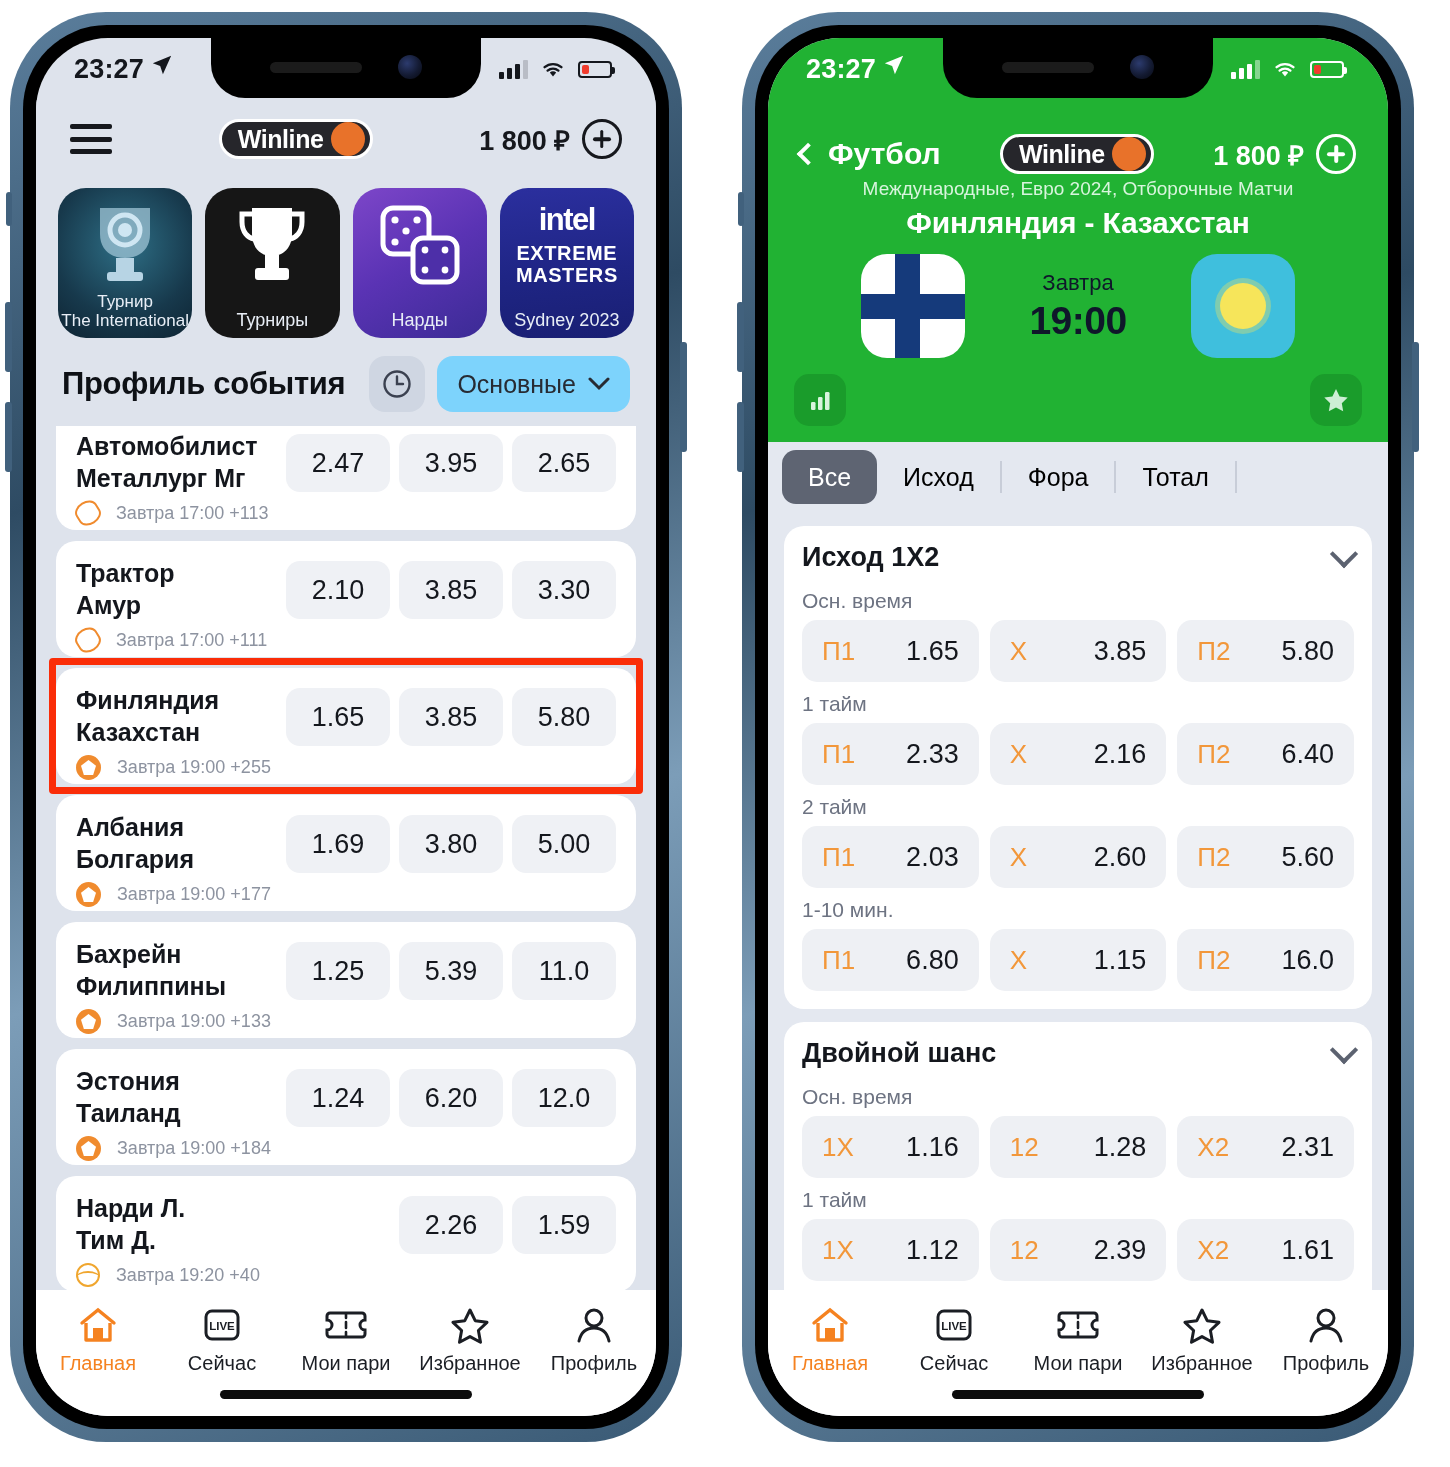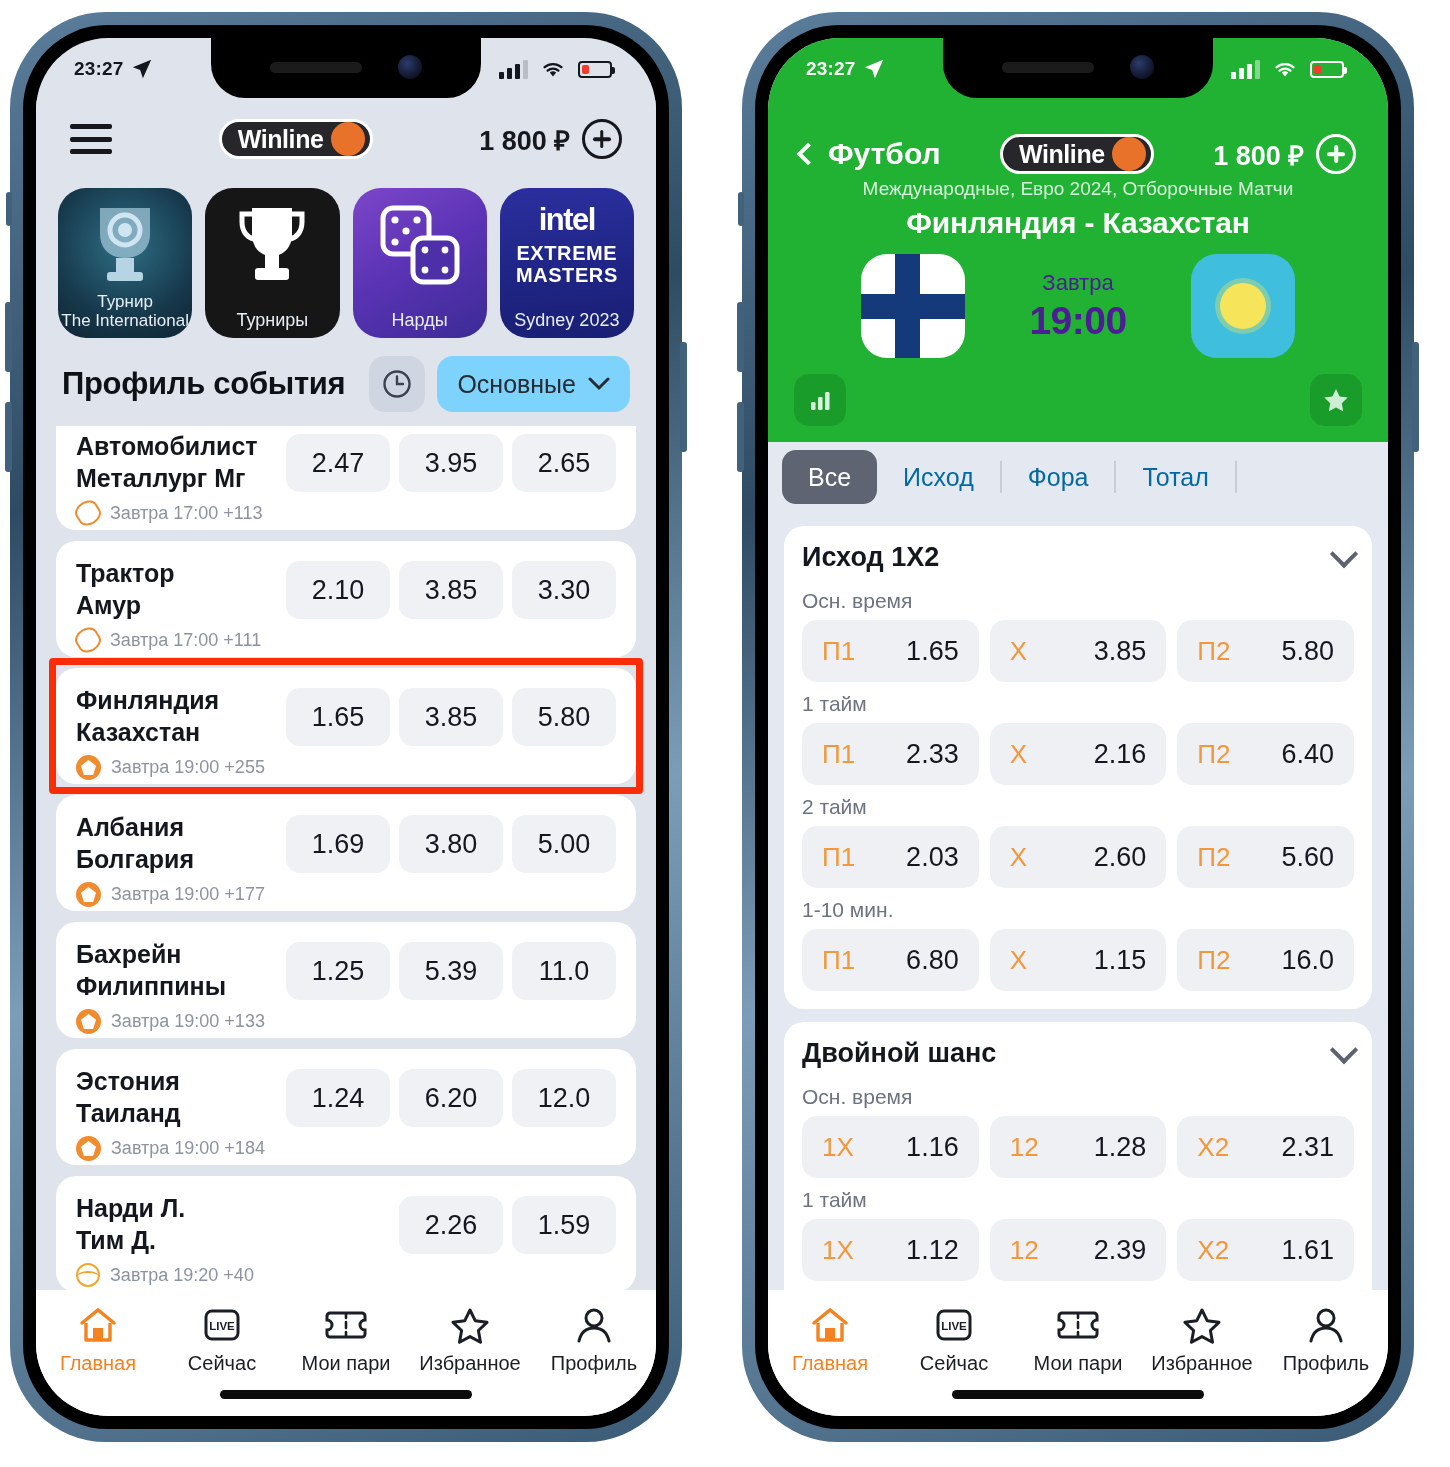--- a/index.html
+++ b/index.html
@@ -48,21 +48,21 @@
   .phone.left  .b4 { right: -5px; top: 330px; width: 7px; height: 110px; }
   .phone.right .b4 { right: -5px; top: 330px; width: 7px; height: 110px; }
 
   
   .statusbar {
     height: 62px; flex: 0 0 62px;
     display: flex; align-items: center; justify-content: space-between;
     padding: 0 44px 0 38px;
     position: relative; z-index: 5;
   }
-  .sb-time { font-size: 19px; font-weight: 700; letter-spacing: .2px; display:flex; align-items:center; gap:7px;}
+  .sb-time { font-size: 27px; font-weight: 700; letter-spacing: .2px; display:flex; gap:7px;}
   .sb-right { display: flex; align-items: center; gap: 12px; }
   .notch {
     position: absolute; left: 50%; transform: translateX(-50%);
     top: -2px; width: 270px; height: 62px;
     background: #000; border-radius: 0 0 34px 34px;
     z-index: 6; display: flex; align-items: center; justify-content: center; gap: 36px;
   }
   .notch .speaker { width: 92px; height: 11px; border-radius: 6px; background: #1b1b1b; }
   .notch .cam { width: 24px; height: 24px; border-radius: 50%;
      background: radial-gradient(circle at 38% 35%, #2c3b6e 0%, #141b33 55%, #060810 100%); }
@@ -123,21 +123,21 @@
                 gap:12px; padding: 0 20px; font-size:25px; color:#272b33; font-weight:500; }
 
   .evt-list { flex:1; overflow:hidden; padding: 0 20px; display:flex; flex-direction:column; gap:11px; }
   .evt-card {
     background:#fff; border-radius:20px; padding: 16px 20px 12px;
     display:flex; align-items:flex-start; position:relative; min-height: 116px;
   }
   .evt-card.first { border-radius: 0 0 20px 20px; padding-top: 4px; min-height: 104px; }
   .evt-left { flex:1; min-width:0; }
   .evt-team { font-size:25px; font-weight:700; color:#14171d; line-height:1.28; white-space:nowrap; }
-  .evt-meta { display:flex; align-items:center; gap:10px; margin-top:7px; }
+  .evt-meta { display:flex; align-items:center; gap:16px; margin-top:7px; }
   .evt-meta .mtxt { font-size:18px; color:#8d93a0; }
   .odds-row { display:flex; gap:9px; align-items:flex-start; padding-top:4px; }
   .odd {
     width: 104px; height: 58px; border-radius:14px; background:#eff1f5;
     display:flex; align-items:center; justify-content:center;
     font-size:27px; color:#14171d;
   }
   .hl-box {
     position:absolute; border:7px solid #fa2d08; border-radius:4px;
     left: 0; width: 100%; pointer-events:none; z-index: 4;
@@ -182,30 +182,30 @@
   .g-league { text-align:center; font-size:19px; color:#d8f5dd; padding: 4px 0 6px; }
   .g-match { text-align:center; font-size:30px; font-weight:700; color:#fff; letter-spacing:-.2px; }
   .g-teams { display:flex; align-items:center; justify-content:center; gap:64px; padding: 14px 0 10px; }
   .flag { width:104px; height:104px; border-radius:26px; overflow:hidden; position:relative; }
   .flag-fi { background:#fff; }
   .flag-fi::before { content:""; position:absolute; left:34px; top:0; width:25px; height:100%; background:#153a7b;}
   .flag-fi::after  { content:""; position:absolute; top:40px; left:0; width:100%; height:25px; background:#153a7b;}
   .flag-kz { background:#3fbfdd; display:flex; align-items:center; justify-content:center; }
   .sun { width:46px; height:46px; border-radius:50%; background:#f6e55a;
          box-shadow: 0 0 0 5px rgba(246,229,90,.35); }
-  .g-time { text-align:center; color:#4c1d95; }
+  .g-time { text-align:center; color:#0f172a; }
   .g-time .gday { font-size:22px; margin-bottom:3px; }
   .g-time .ghr { font-size:39px; font-weight:700; letter-spacing:-.5px; }
   .g-actions { display:flex; justify-content:space-between; align-items:center; padding: 6px 26px 16px; }
   .sq-btn { width:52px; height:52px; border-radius:15px; background:#1a9c2b;
             display:flex; align-items:center; justify-content:center; }
 
   .mk-tabs { flex:0 0 70px; background:#e4e8f0; display:flex; align-items:center; padding: 0 14px; gap:0; }
   .mk-tab { padding: 0 26px; height:54px; display:flex; align-items:center; justify-content:center;
-            font-size:25px; color:#0369a1; position:relative; }
+            font-size:25px; color:#000000; position:relative; }
   .mk-tab.sel { background:#5e6472; color:#fff; border-radius:14px; font-weight:500; }
   .mk-sep { width:2px; height:32px; background:#c8cdd8; }
 
   .mk-body { flex:1; overflow:hidden; padding: 14px 16px 0; display:flex; flex-direction:column; gap:13px;
              background:#e4e8f0; }
   .mk-card { background:#fff; border-radius:20px; padding: 16px 18px 18px; }
   .mk-head { display:flex; align-items:center; justify-content:space-between; padding-bottom: 6px; }
   .mk-title { font-size:27px; font-weight:700; color:#14171d; }
   .chev-d { width:20px; height:20px; border-right:4px solid #5c6270; border-bottom:4px solid #5c6270;
             transform: rotate(45deg); margin-top:-8px; }

